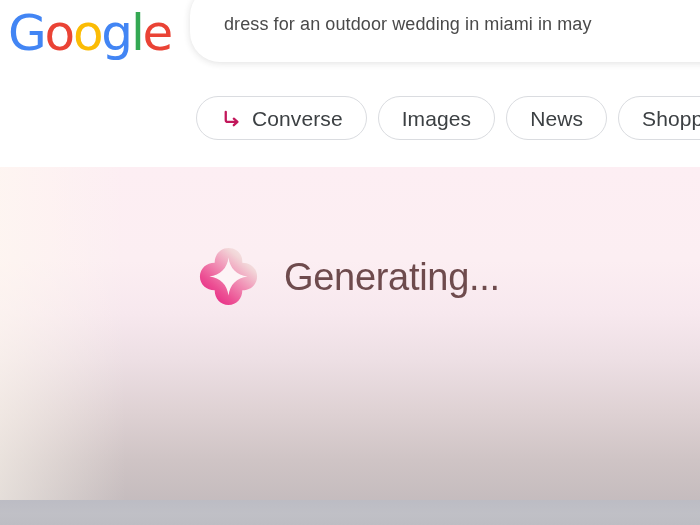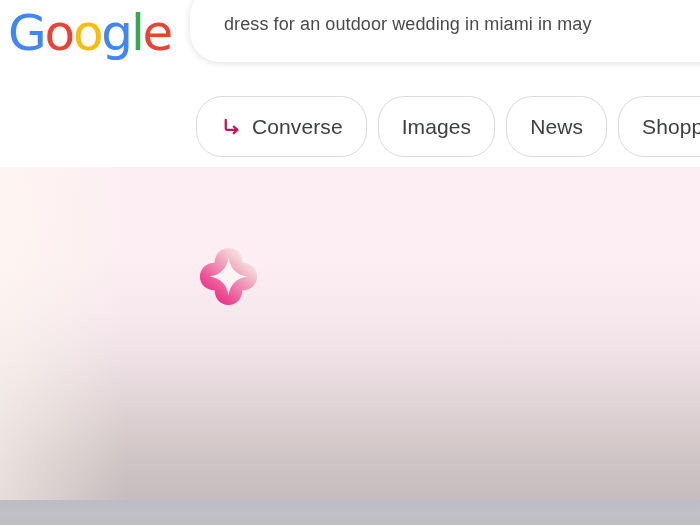--- a/index.html
+++ b/index.html
@@ -85,21 +85,21 @@
   .chips-row {
     position: absolute;
     left: 196px;
     top: 96px;
     display: flex;
     align-items: center;
     gap: 11px;
     white-space: nowrap;
   }
   .chip {
-    height: 61px;
+    height: 44px;
     display: inline-flex;
     align-items: center;
     gap: 9px;
     padding: 0 23px;
     border: 1px solid #dadce0;
     border-radius: 26px;
     background: #ffffff;
     font-size: 21px;
     color: #3c4043;
     letter-spacing: 0.1px;
@@ -254,17 +254,18 @@
                C 2 23.5 9 17.5 17.5 17.5
                C 17.5 9 23.5 2 32 2 Z" fill="url(#sparkGrad)"></path>
 
       <path d="M32 12
                C 33.4 23.4 40.6 30.6 52 32
                C 40.6 33.4 33.4 40.6 32 52
                C 30.6 40.6 23.4 33.4 12 32
                C 23.4 30.6 30.6 23.4 32 12 Z" fill="#FDF4F6"></path>
     </svg>
 
+    <span class="generating-text">Generating...</span>
   </div>
 
   <div class="bottom-bar"></div>
 
 </div>
 
 </body></html>

